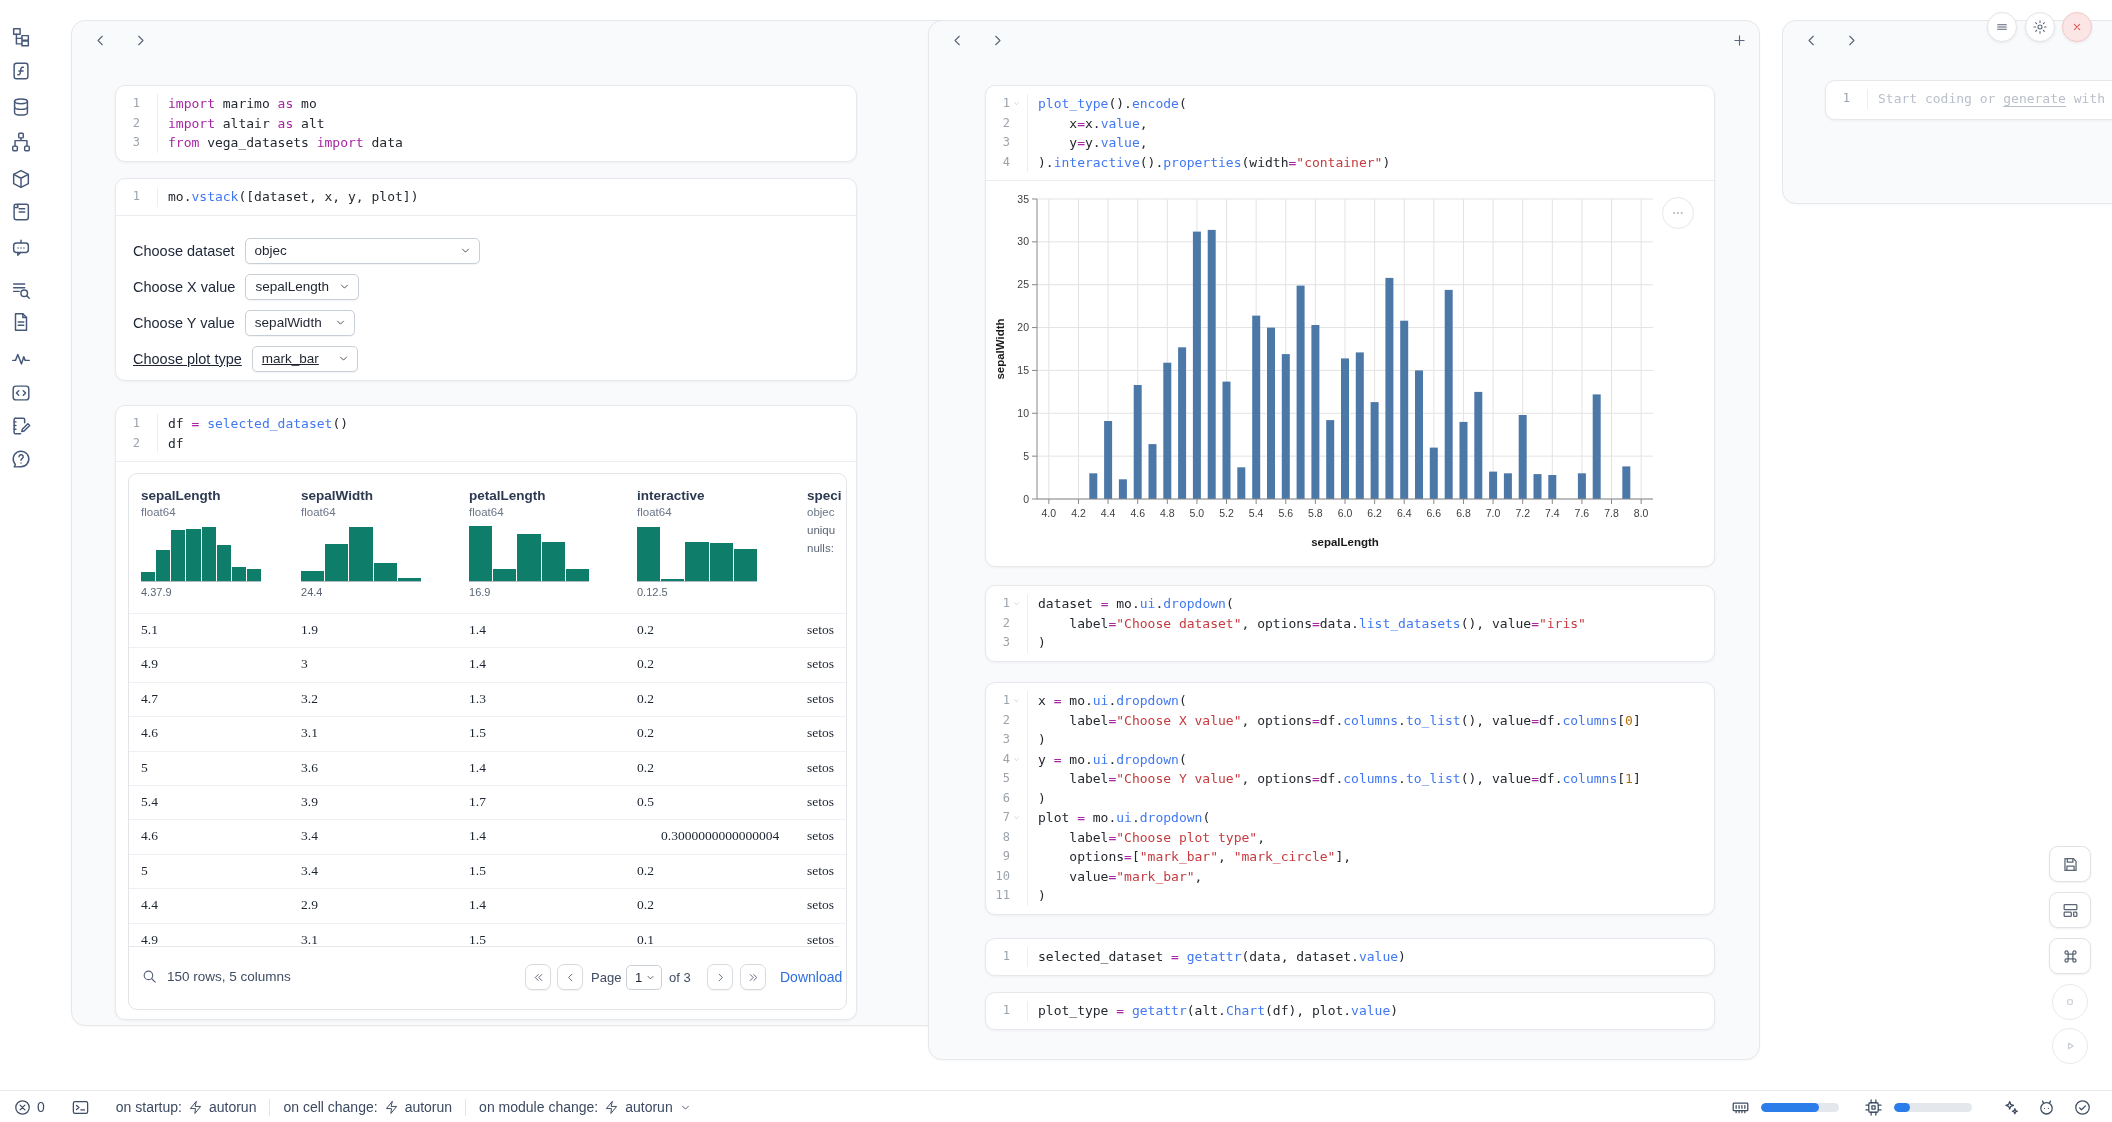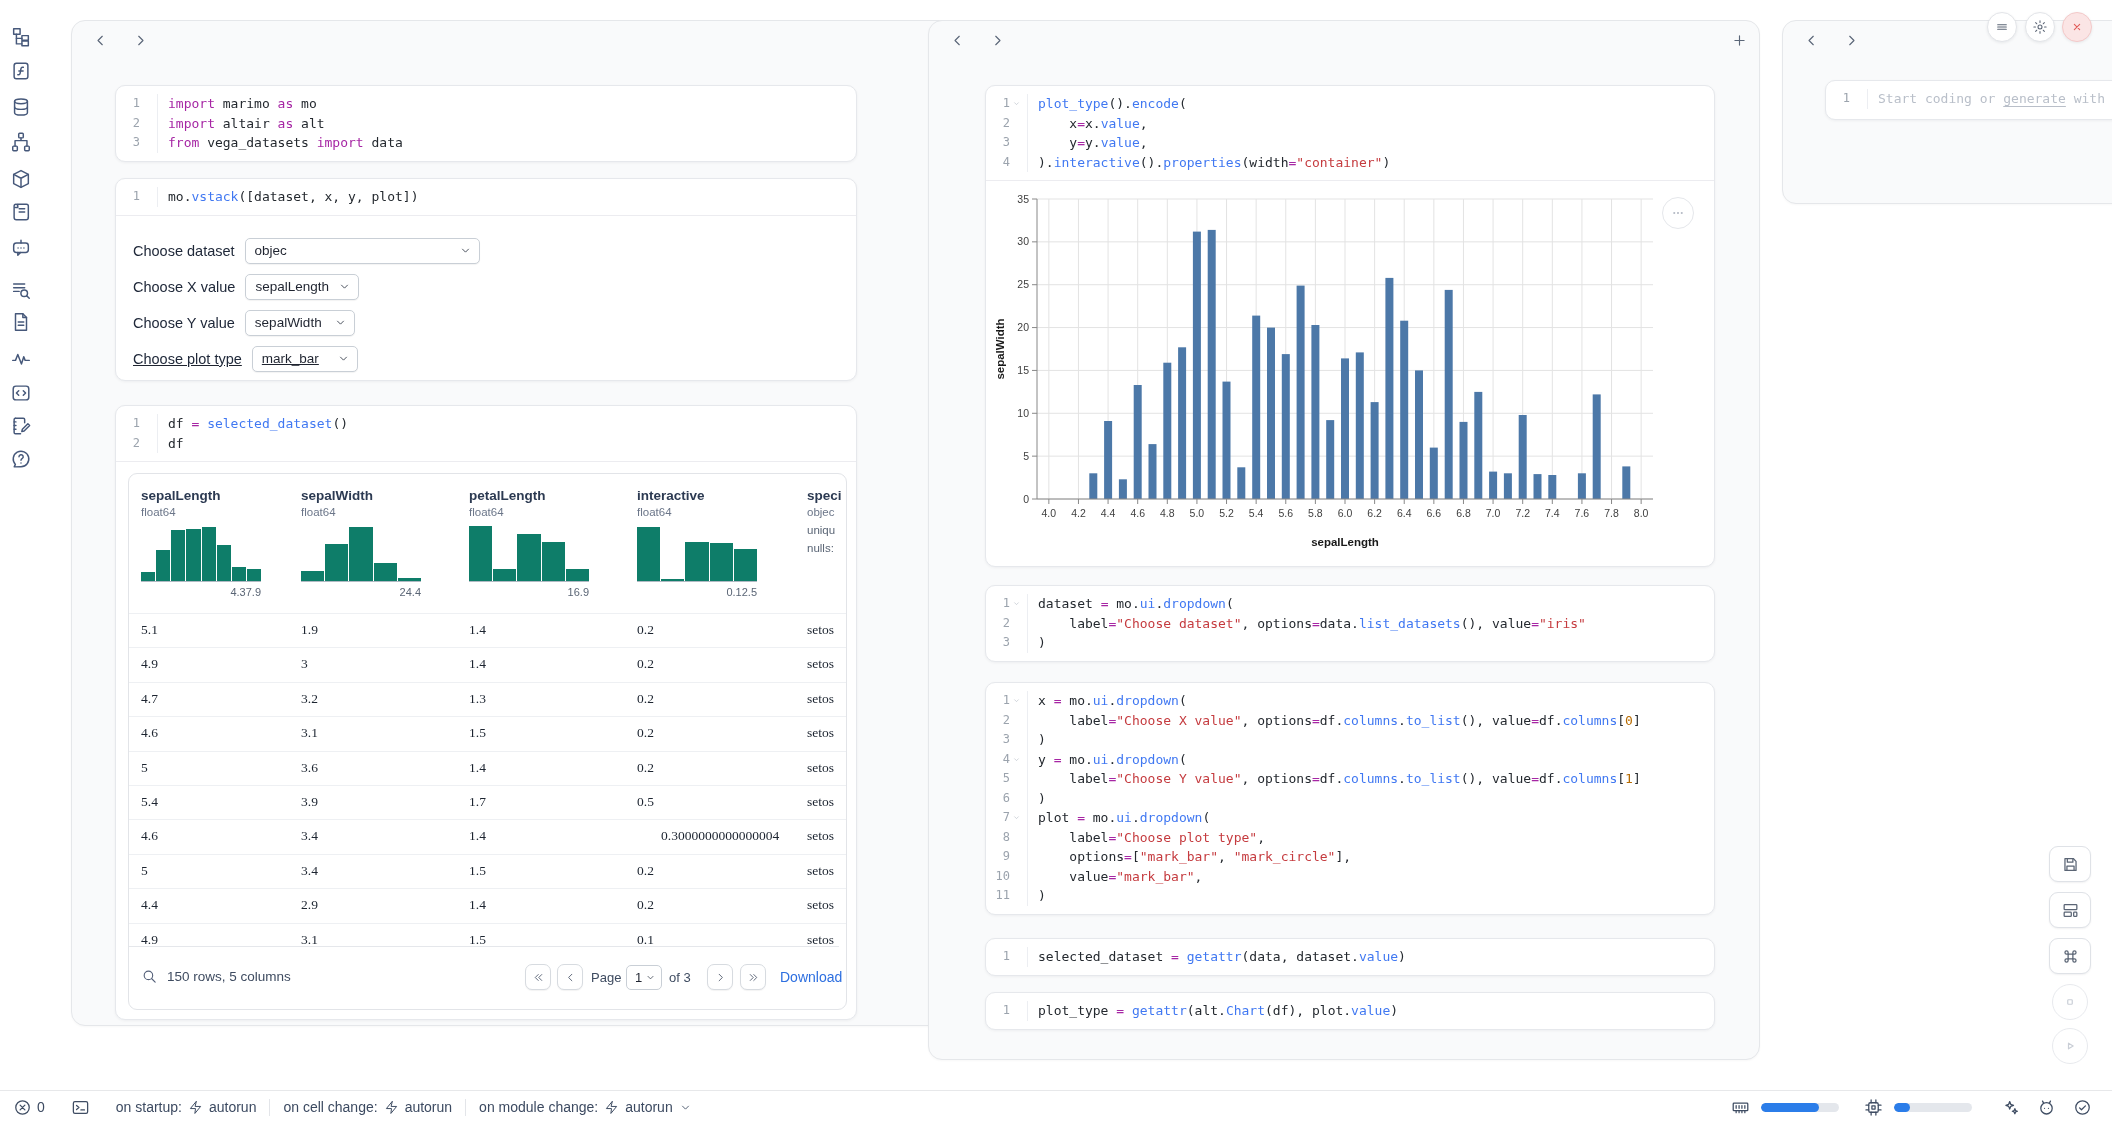--- a/index.html
+++ b/index.html
@@ -44,21 +44,21 @@
   
   .dftable{position:absolute;left:128px;top:473px;width:717px;height:535px;background:#fff;
            border:1px solid #e2e4e8;border-radius:9px;overflow:hidden;}
   .dfhead{position:absolute;top:0;left:0;right:0;height:139px;}
   .dfcol{position:absolute;top:14px;width:150px;}
   .dfcol .cname{font-size:13.5px;font-weight:bold;color:#2c3a52;}
   .dfcol .ctype{font-size:11.5px;color:#6b7689;margin-top:3px;}
   .hist{display:flex;align-items:flex-end;gap:1px;width:120px;height:57px;margin-top:6px;
         border-bottom:1px solid #b0bac3;}
   .hist div{flex:1;background:#0e7d69;}
-  .minmax{display:flex;justify-content:flex-end;width:120px;font-size:11px;color:#5a6575;margin-top:4px;}
+  .minmax{display:flex;justify-content:flex-start;width:120px;font-size:11px;color:#5a6575;margin-top:4px;}
   .statline{font-size:11.5px;color:#5a6575;margin-top:6px;}
   .dfrows{position:absolute;top:139px;left:0;right:0;font-family:Liberation Serif, serif;}
   .trow{position:relative;height:33.4px;border-top:1px solid #eef0f3;}
   .tval{position:absolute;top:8px;font-size:13.5px;color:#1c2430;white-space:nowrap;}
   .dffoot{position:absolute;left:0;right:7px;bottom:0;height:62px;border-top:1px solid #e5e7eb;}
   .dffoot .sum{position:absolute;left:38px;top:22px;font-size:13.5px;color:#3f4c61;}
   .dffoot .searchic{position:absolute;left:12px;top:21px;width:17px;height:17px;color:#55617a;}
   .pgbtn{position:absolute;top:17px;width:26px;height:26px;border:1px solid #d7dbe0;border-radius:7px;
          background:#fff;display:flex;align-items:center;justify-content:center;color:#4a5568;
          box-shadow:0 1px 1px rgba(0,0,0,.05);cursor:pointer;box-sizing:border-box;}

